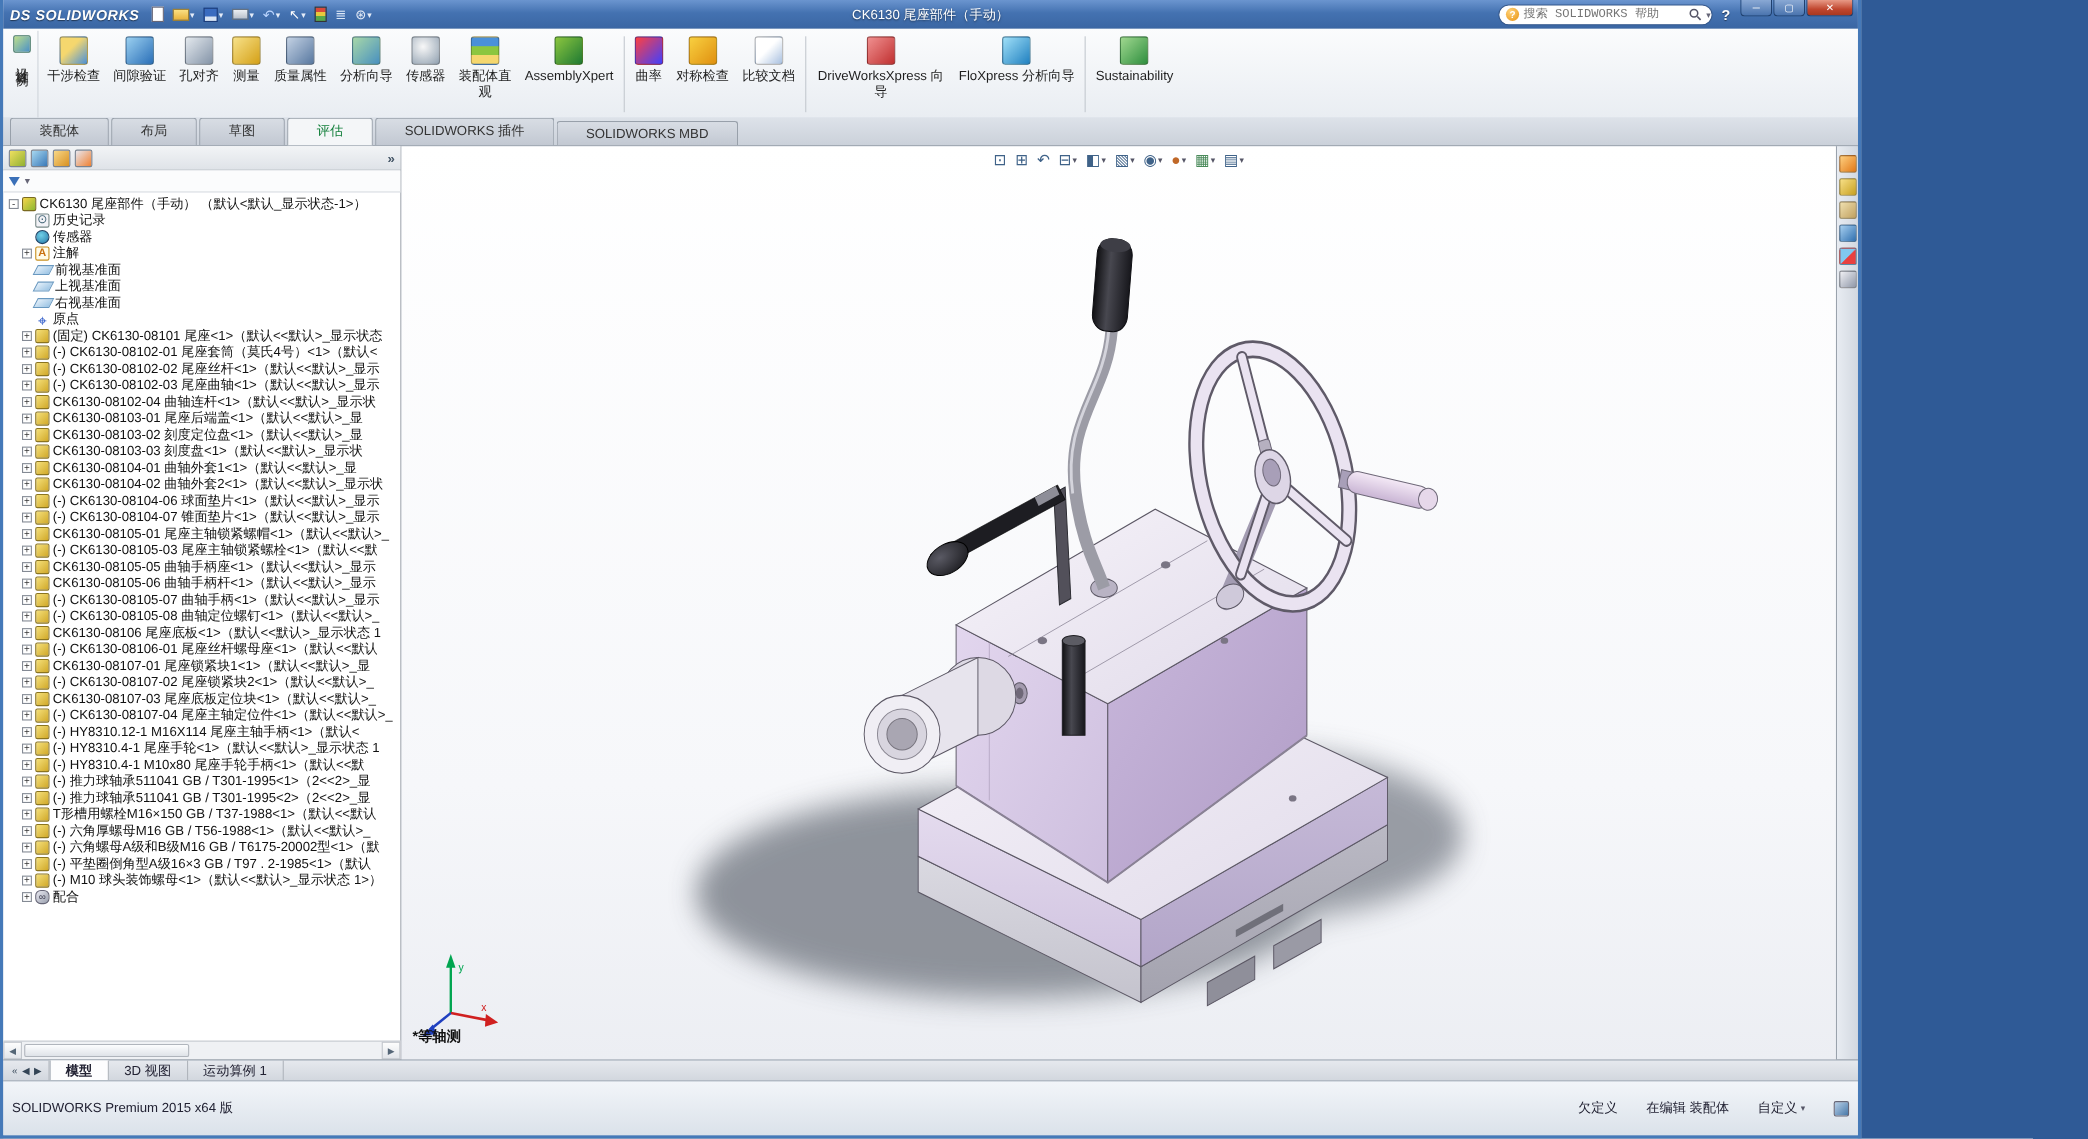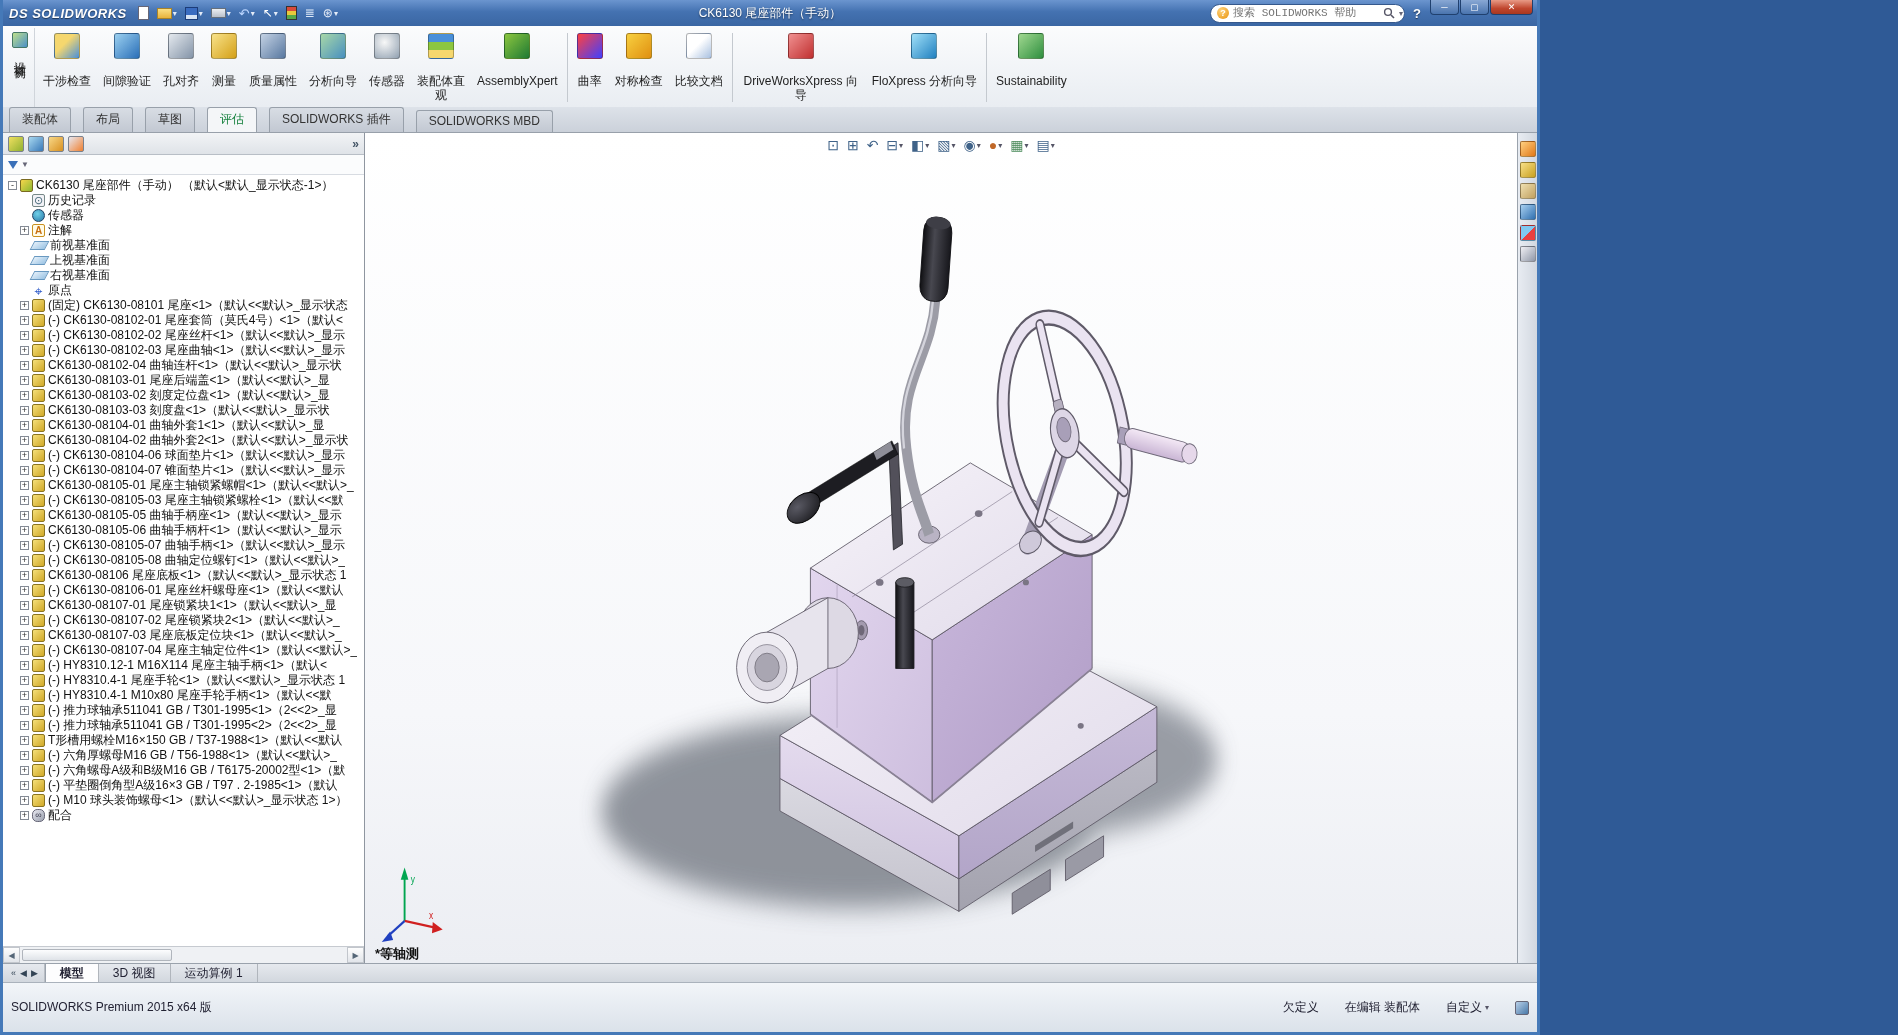--- a/index.html
+++ b/index.html
@@ -1,18 +1,18 @@
 <!DOCTYPE html>
 <html><head>
 <meta charset="utf-8">
 <style>
 *{margin:0;padding:0;box-sizing:border-box}
 html,body{width:100%;height:100%;overflow:hidden}
 body{font-family:"Liberation Sans",sans-serif;font-size:12px;background:#2f5a96;color:#111}
-.window{width:1540px;height:1035px;display:flex;flex-direction:column;border-left:3px solid #4579b8;border-right:3px solid #4579b8;border-bottom:3px solid #4579b8;background:#cdd5e0}
+.window{width:1692px;height:1035px;display:flex;flex-direction:column;border-left:3px solid #4579b8;border-right:3px solid #4579b8;border-bottom:3px solid #4579b8;background:#cdd5e0}
 
 
 .titlebar{flex:0 0 26px;background:linear-gradient(#6b95cf,#4472b1 45%,#3a66a3);display:flex;align-items:center;position:relative;padding:0 4px;color:#fff}
 .tb-logo{display:flex;align-items:center;gap:4px;font-weight:bold;font-size:13px;letter-spacing:.5px;padding:0 8px 0 2px;text-shadow:0 1px 1px rgba(0,0,0,.5);font-style:italic}
 .qat{display:flex;align-items:center;gap:2px}
 .qt{display:flex;align-items:center;gap:1px;padding:1px 3px;border-radius:2px}
 .qi{display:inline-flex;align-items:center;justify-content:center;font-size:12px;line-height:1}
 .qi-new{width:11px;height:14px;background:#fff;border:1px solid #667}
 .qi-open{width:15px;height:11px;background:linear-gradient(#fbe084,#e8b33c);border:1px solid #a8832a}
 .qi-save{width:13px;height:13px;background:#3a6cc0;border:1px solid #1c3c78;box-shadow:inset 0 -4px 0 #d8e4f4}
@@ -35,21 +35,21 @@
 .winbtns{display:flex;align-items:flex-start;height:26px}
 .wb{height:15px;width:29px;border:1px solid #20406e;border-top:none;border-radius:0 0 4px 4px;background:linear-gradient(#89a8d4,#4a74ae);color:#fff;font-size:9px;display:flex;align-items:center;justify-content:center;margin-left:1px}
 .wb.close{width:43px;background:linear-gradient(#e89a86,#c0462e 60%,#a83820)}
 
 
 .ribbon{flex:0 0 81px;background:linear-gradient(#fbfcfd,#e9edf2);display:flex;align-items:stretch;padding:2px 2px 0 2px}
 .design-study{flex:0 0 30px;display:flex;flex-direction:column;align-items:center;padding-top:4px;gap:4px;border-right:1px solid #d0d5db;margin-right:2px}
 .ds-ic{width:16px;height:16px;border-radius:2px;border:1px solid #476;background:linear-gradient(135deg,#bfe08a,#4a90c8)}
 .ds-label{writing-mode:vertical-rl;font-size:12px;letter-spacing:2px;color:#222}
 .rbuttons{display:flex;align-items:stretch}
-.rbtn{display:flex;flex-direction:column;align-items:center;justify-content:flex-start;padding:5px 6px 2px;gap:16px;border-radius:3px;color:#1e1e1e}
+.rbtn{display:flex;flex-direction:column;align-items:center;justify-content:flex-start;padding:5px 6px 2px;gap:4px;border-radius:3px;color:#1e1e1e}
 .ricon{width:26px;height:26px;border-radius:3px;border:1px solid rgba(0,0,0,.28);flex:0 0 26px}
 .rlabel{text-align:center;line-height:1.15;font-size:12px;max-width:48px;white-space:normal;word-break:break-word}
 .rlabel:empty{display:none}
 .rbtn.wide .rlabel{max-width:118px}
 .rbtn.rsep{min-width:1px;max-width:1px;padding:0;margin:5px 3px;background:#c4c9cf;border-radius:0}
 .ic-interference{background:linear-gradient(135deg,#f5d76e 40%,#4a90d9)}
 .ic-clearance{background:linear-gradient(135deg,#9bd0f0,#2a6fb8)}
 .ic-hole{background:linear-gradient(135deg,#e4e9ee,#8494a8)}
 .ic-measure{background:linear-gradient(135deg,#f8e28a,#d4a017)}
 .ic-mass{background:linear-gradient(135deg,#c4d2e4,#5878a0)}
@@ -60,21 +60,21 @@
 .ic-curvature{background:linear-gradient(135deg,#ff4040,#4040ff)}
 .ic-symmetry{background:linear-gradient(135deg,#f8d040,#e09010)}
 .ic-compare{background:linear-gradient(135deg,#ffffff 45%,#a8c0e0)}
 .ic-simulation{background:linear-gradient(135deg,#70b8f0,#1a5ca8)}
 .ic-floxpress{background:linear-gradient(135deg,#a0e0f8,#2080c0)}
 .ic-driveworks{background:linear-gradient(135deg,#f09090,#c03030)}
 .ic-sustainability{background:linear-gradient(135deg,#a0d890,#2f8f3f)}
 
 
 .tabstrip{flex:0 0 23px;background:linear-gradient(#dde2e9,#cbd1da);display:flex;align-items:flex-end;padding-left:6px;border-bottom:1px solid #98a0aa}
-.tab{padding:3px 12px 4px;border:1px solid #98a0aa;border-bottom:none;border-radius:3px 3px 0 0;margin-right:12px;background:linear-gradient(#d8dde4,#c2c8d2);color:#333;font-size:12px}
+.tab{padding:3px 26px 4px;border:1px solid #98a0aa;border-bottom:none;border-radius:3px 3px 0 0;margin-right:2px;background:linear-gradient(#d8dde4,#c2c8d2);color:#333;font-size:12px}
 .tab.active{background:#f4f6f8;color:#15803d}
 
 
 .main{flex:1 1 auto;display:flex;min-height:0}
 
 
 .left-panel{flex:0 0 362px;background:#fff;border-right:1px solid #8f96a0;display:flex;flex-direction:column;min-height:0}
 .panel-head{flex:0 0 22px;background:linear-gradient(#f2f4f6,#dfe3e8);border-bottom:1px solid #b8bec6;display:flex;align-items:center;padding:0 5px;gap:4px}
 .mtab{width:16px;height:16px;border-radius:2px;border:1px solid #7a828e}
 .m-feat{background:linear-gradient(135deg,#f0e060,#90b030)}
@@ -122,21 +122,21 @@
 .hud-prev::before{content:"↶"}
 .hud-section::before{content:"⊟"}
 .hud-orient::before{content:"◧"}
 .hud-display::before{content:"▧"}
 .hud-hideshow::before{content:"◉"}
 .hud-appearance::before{content:"●";color:#c06828}
 .hud-scene::before{content:"▦";color:#4a8a5a}
 .hud-settings::before{content:"▤"}
 .hud-caret{font-size:8px;color:#556}
 .hud-caret:empty{display:none}
-.view-label{position:absolute;left:10px;bottom:0;font-size:13px;font-weight:bold;color:#111}
+.view-label{position:absolute;left:10px;bottom:12px;font-size:13px;font-weight:bold;color:#111}
 
 
 .taskpane{flex:0 0 20px;background:linear-gradient(90deg,#e8ecf2,#d2d8e0);border-left:1px solid #9aa2ac;display:flex;flex-direction:column;align-items:center;padding-top:8px;gap:5px}
 .tp-ic{width:16px;height:16px;border-radius:2px;border:1px solid rgba(0,0,0,.3)}
 .tp-res{background:linear-gradient(135deg,#ffd080,#e07818)}
 .tp-lib{background:linear-gradient(135deg,#f8e088,#c8a020)}
 .tp-exp{background:linear-gradient(135deg,#f0e0b0,#c0a060)}
 .tp-pal{background:linear-gradient(135deg,#a8d0f0,#3070b0)}
 .tp-app{background:linear-gradient(135deg,#80c8f0 50%,#e84040 50%)}
 .tp-prop{background:linear-gradient(135deg,#f0f0f4,#9098a8)}

